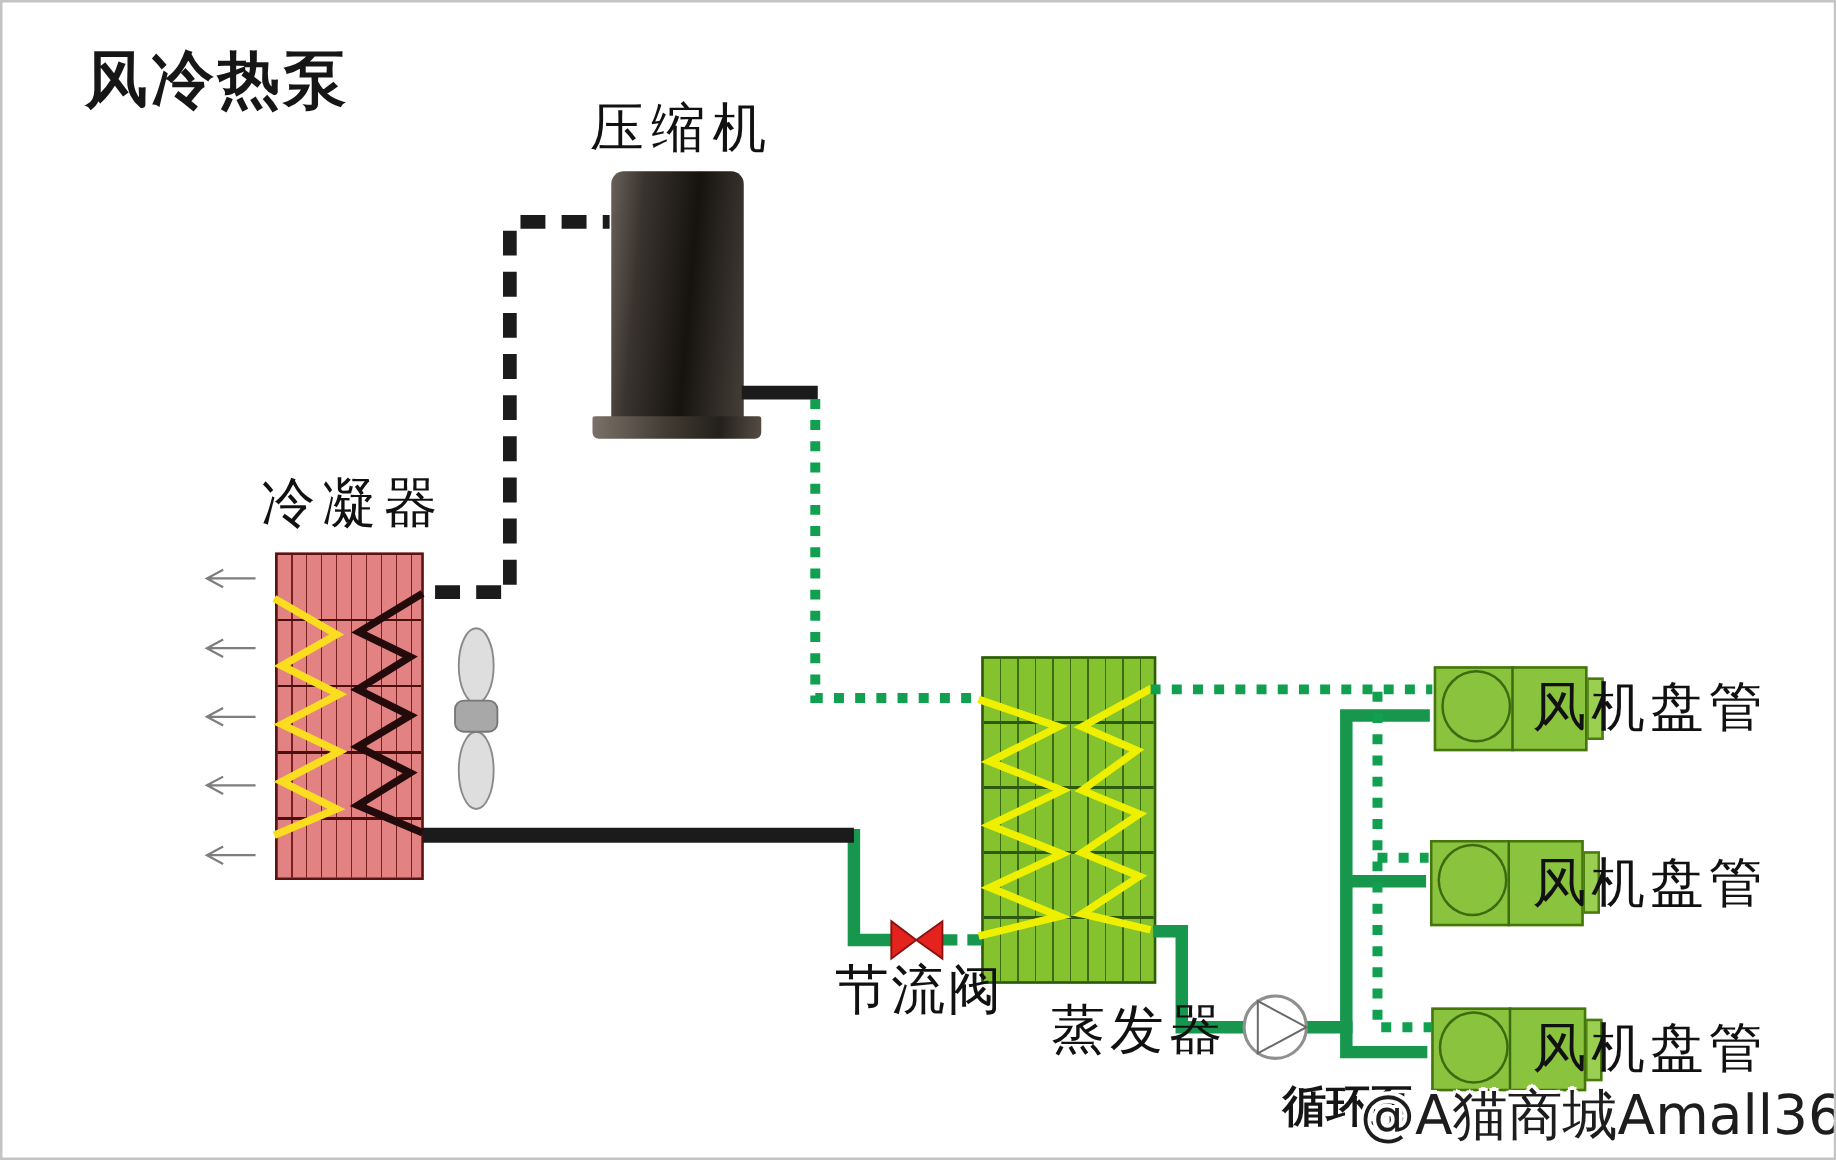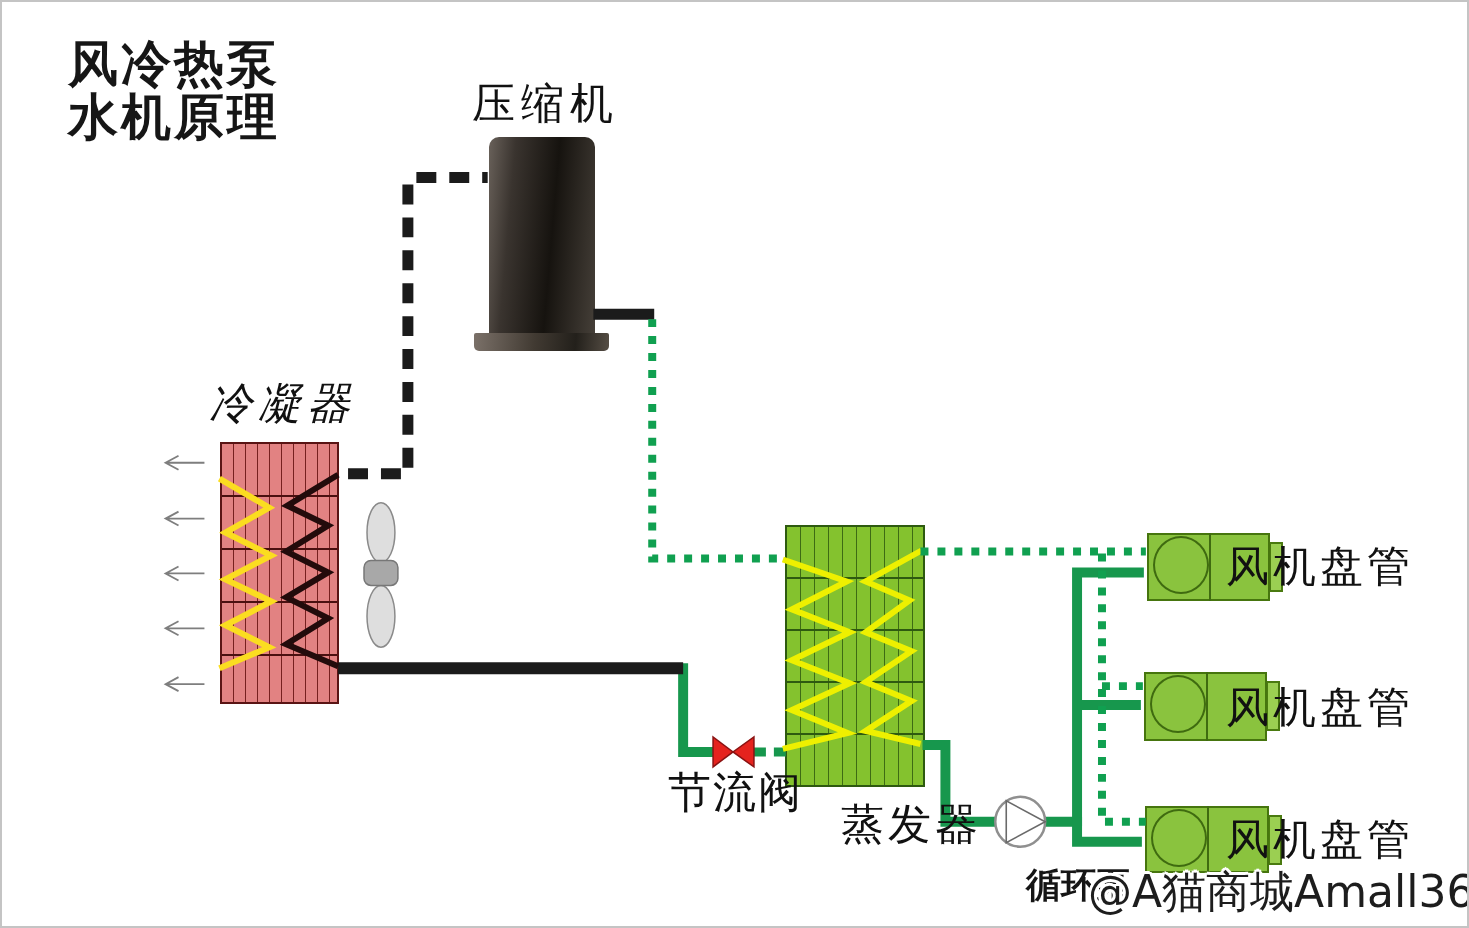--- a/index.html
+++ b/index.html
@@ -19,21 +19,21 @@
     font-family:"DejaVu Sans",sans-serif;
     font-weight:900;font-size:50px;line-height:53px;
     letter-spacing:3px;color:#161616;z-index:3;
   }
   .lbl{
     font-family:"DejaVu Serif",serif;
     color:#111;font-size:43px;line-height:36px;
     white-space:nowrap;z-index:3;
   }
   .lbl-compressor{left:470px;top:83px;letter-spacing:6px;}
-  .lbl-condenser{left:207px;top:383px;letter-spacing:6px;font-style:italic;}
+  .lbl-condenser{left:207px;top:383px;letter-spacing:6px;}
   .lbl-valve{left:666px;top:772px;letter-spacing:2px;}
   .lbl-evaporator{left:798px;top:804px;letter-spacing:4px;margin-left:41px;}
   .lbl-fc{left:1224px;letter-spacing:4px;}
   .lbl-pump{
     left:1024px;top:860px;z-index:4;
     font-family:"DejaVu Sans",sans-serif;
     font-weight:bold;font-size:35px;color:#151515;
     text-shadow:2px 2px 0 #fff,-2px -2px 0 #fff,2px -2px 0 #fff,-2px 2px 0 #fff,0 3px 0 #fff,3px 0 0 #fff;
     text-align:right;
   }
@@ -91,21 +91,20 @@
   }
   .svg-overlay{position:absolute;inset:0;z-index:2;pointer-events:none;}
 </style>
 </head>
 <body>
 
 <div class="canvas">
 
   <div class="abs title">
     <div>风冷热泵</div>
-    <div>水机原理</div>
   </div>
 
   <div class="abs lbl lbl-compressor">压缩机</div>
   <div class="abs lbl lbl-condenser">冷凝器</div>
   <div class="abs lbl lbl-valve">节流阀</div>
   <div class="abs lbl lbl-evaporator">蒸发器</div>
   <div class="abs lbl lbl-fc" style="top:546px;">风机盘管</div>
   <div class="abs lbl lbl-fc" style="top:687px;">风机盘管</div>
   <div class="abs lbl lbl-fc" style="top:819px;">风机盘管</div>
   <div class="abs lbl-pump">循环泵</div>

